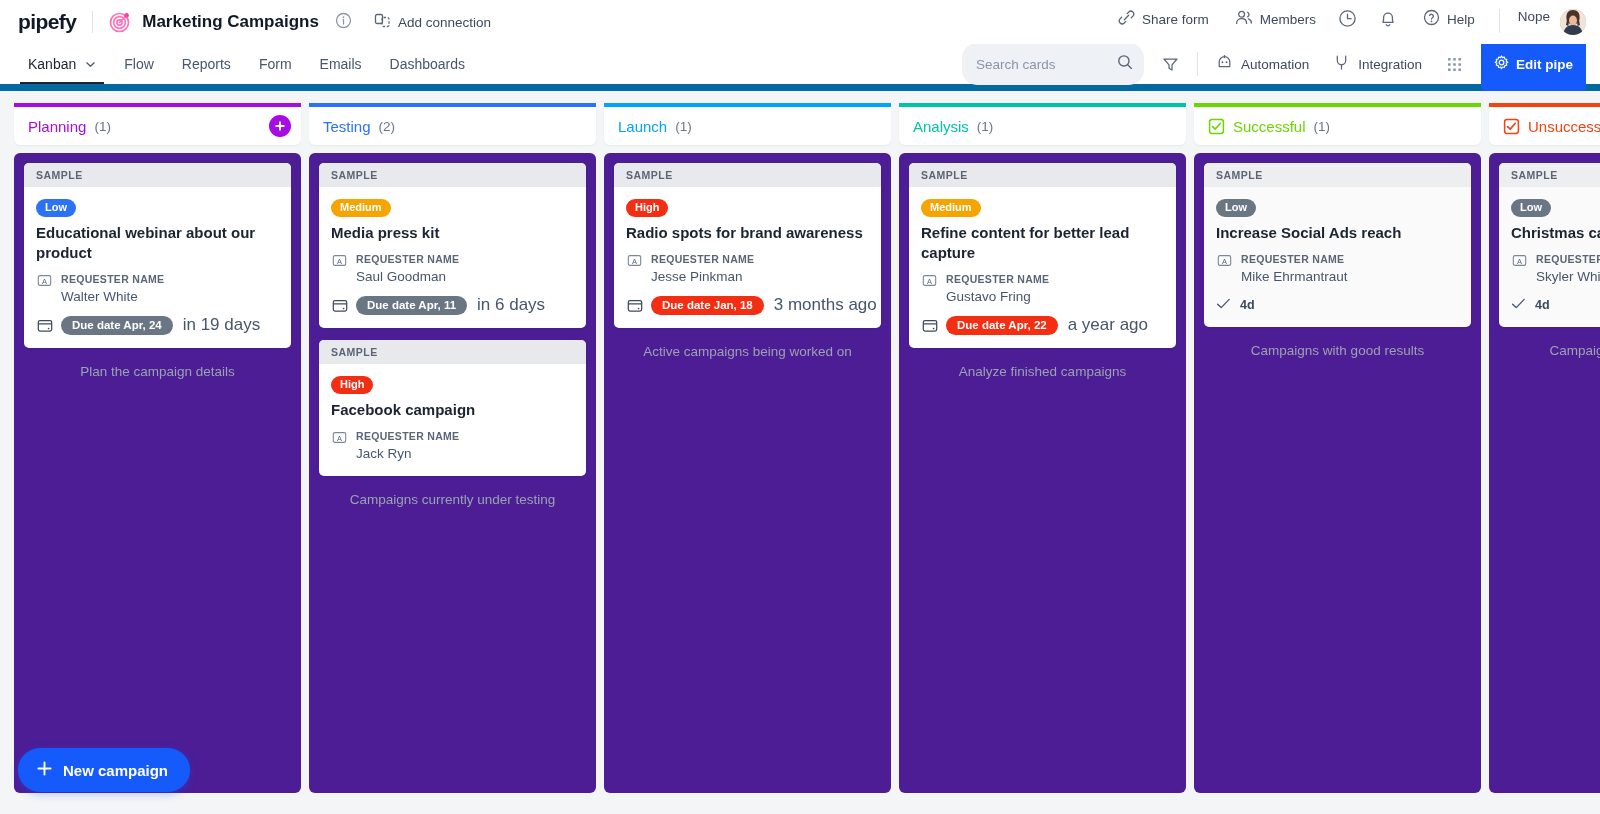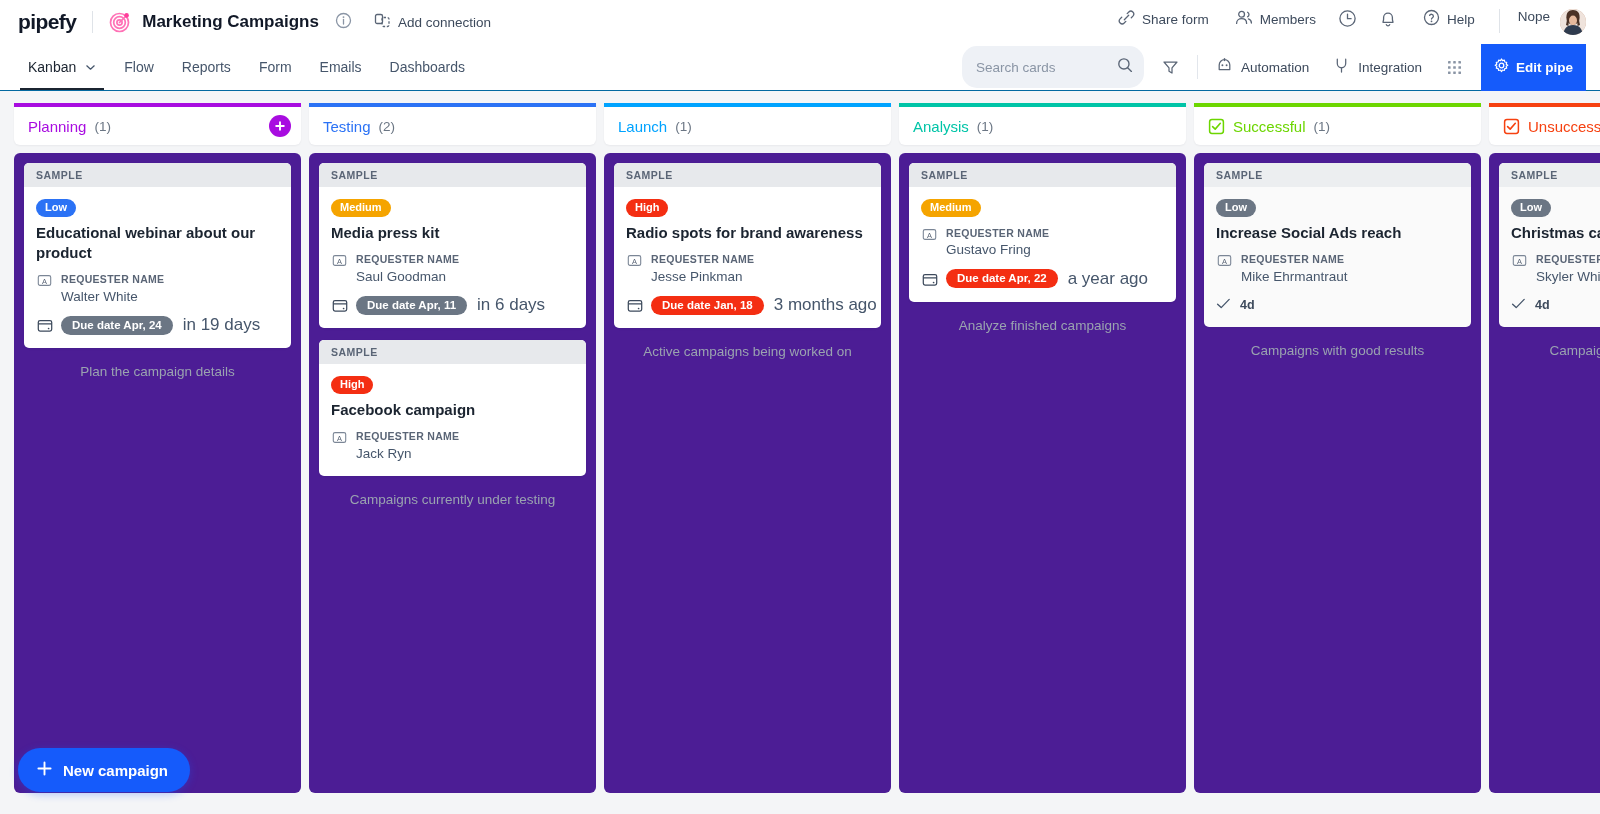--- a/index.html
+++ b/index.html
@@ -82,21 +82,21 @@
     cursor: pointer;
   }
 
   
   .navbar {
     height: 47px;
     display: flex;
     align-items: center;
     padding: 0 14px 0 14px;
     background: #ffffff;
-    border-bottom: 1px solid #0369a1;
+    border-bottom: 7px solid #0369a1;
   }
   .nav-tabs { display: flex; align-items: center; height: 100%; }
   .nav-tab {
     font-size: 14px;
     color: #46566b;
     padding: 0 14px;
     height: 100%;
     display: flex; align-items: center;
     cursor: pointer;
     position: relative;
@@ -647,21 +647,21 @@
         </div>
       </div>
       <div class="column">
         <div class="col-header" style="border-top-color: rgb(0, 196, 167);">
           <span class="col-name" style="color: rgb(0, 196, 167);">Analysis</span>
           <span class="col-count">(1)</span>
         </div>
         <div class="col-body">
           <div class="card">
             <div class="card-sample">SAMPLE</div>
-            <div class="card-body"><span class="badge" style="background: rgb(245, 164, 0);">Medium</span><div class="card-row">
+            <div class="card-body"><span class="badge" style="background: rgb(245, 164, 0);">Medium</span><div class="card-title">Refine content for better lead capture</div><div class="card-row">
                 <span class="field-icon">
                   <svg width="15" height="15" viewBox="0 0 15 15">
                     <rect x="1.3" y="2.6" width="12.4" height="9.8" rx="1.7" fill="none" stroke="#7b8696" stroke-width="1.1"></rect>
                     <text x="7.5" y="10.6" font-size="7.4" font-family="Liberation Sans, sans-serif" fill="#5a6576" text-anchor="middle">A</text>
                   </svg>
                 </span>
                 <div>
                   <div class="field-label">REQUESTER NAME</div>
                   <div class="field-value">Gustavo Fring</div>
                 </div>

